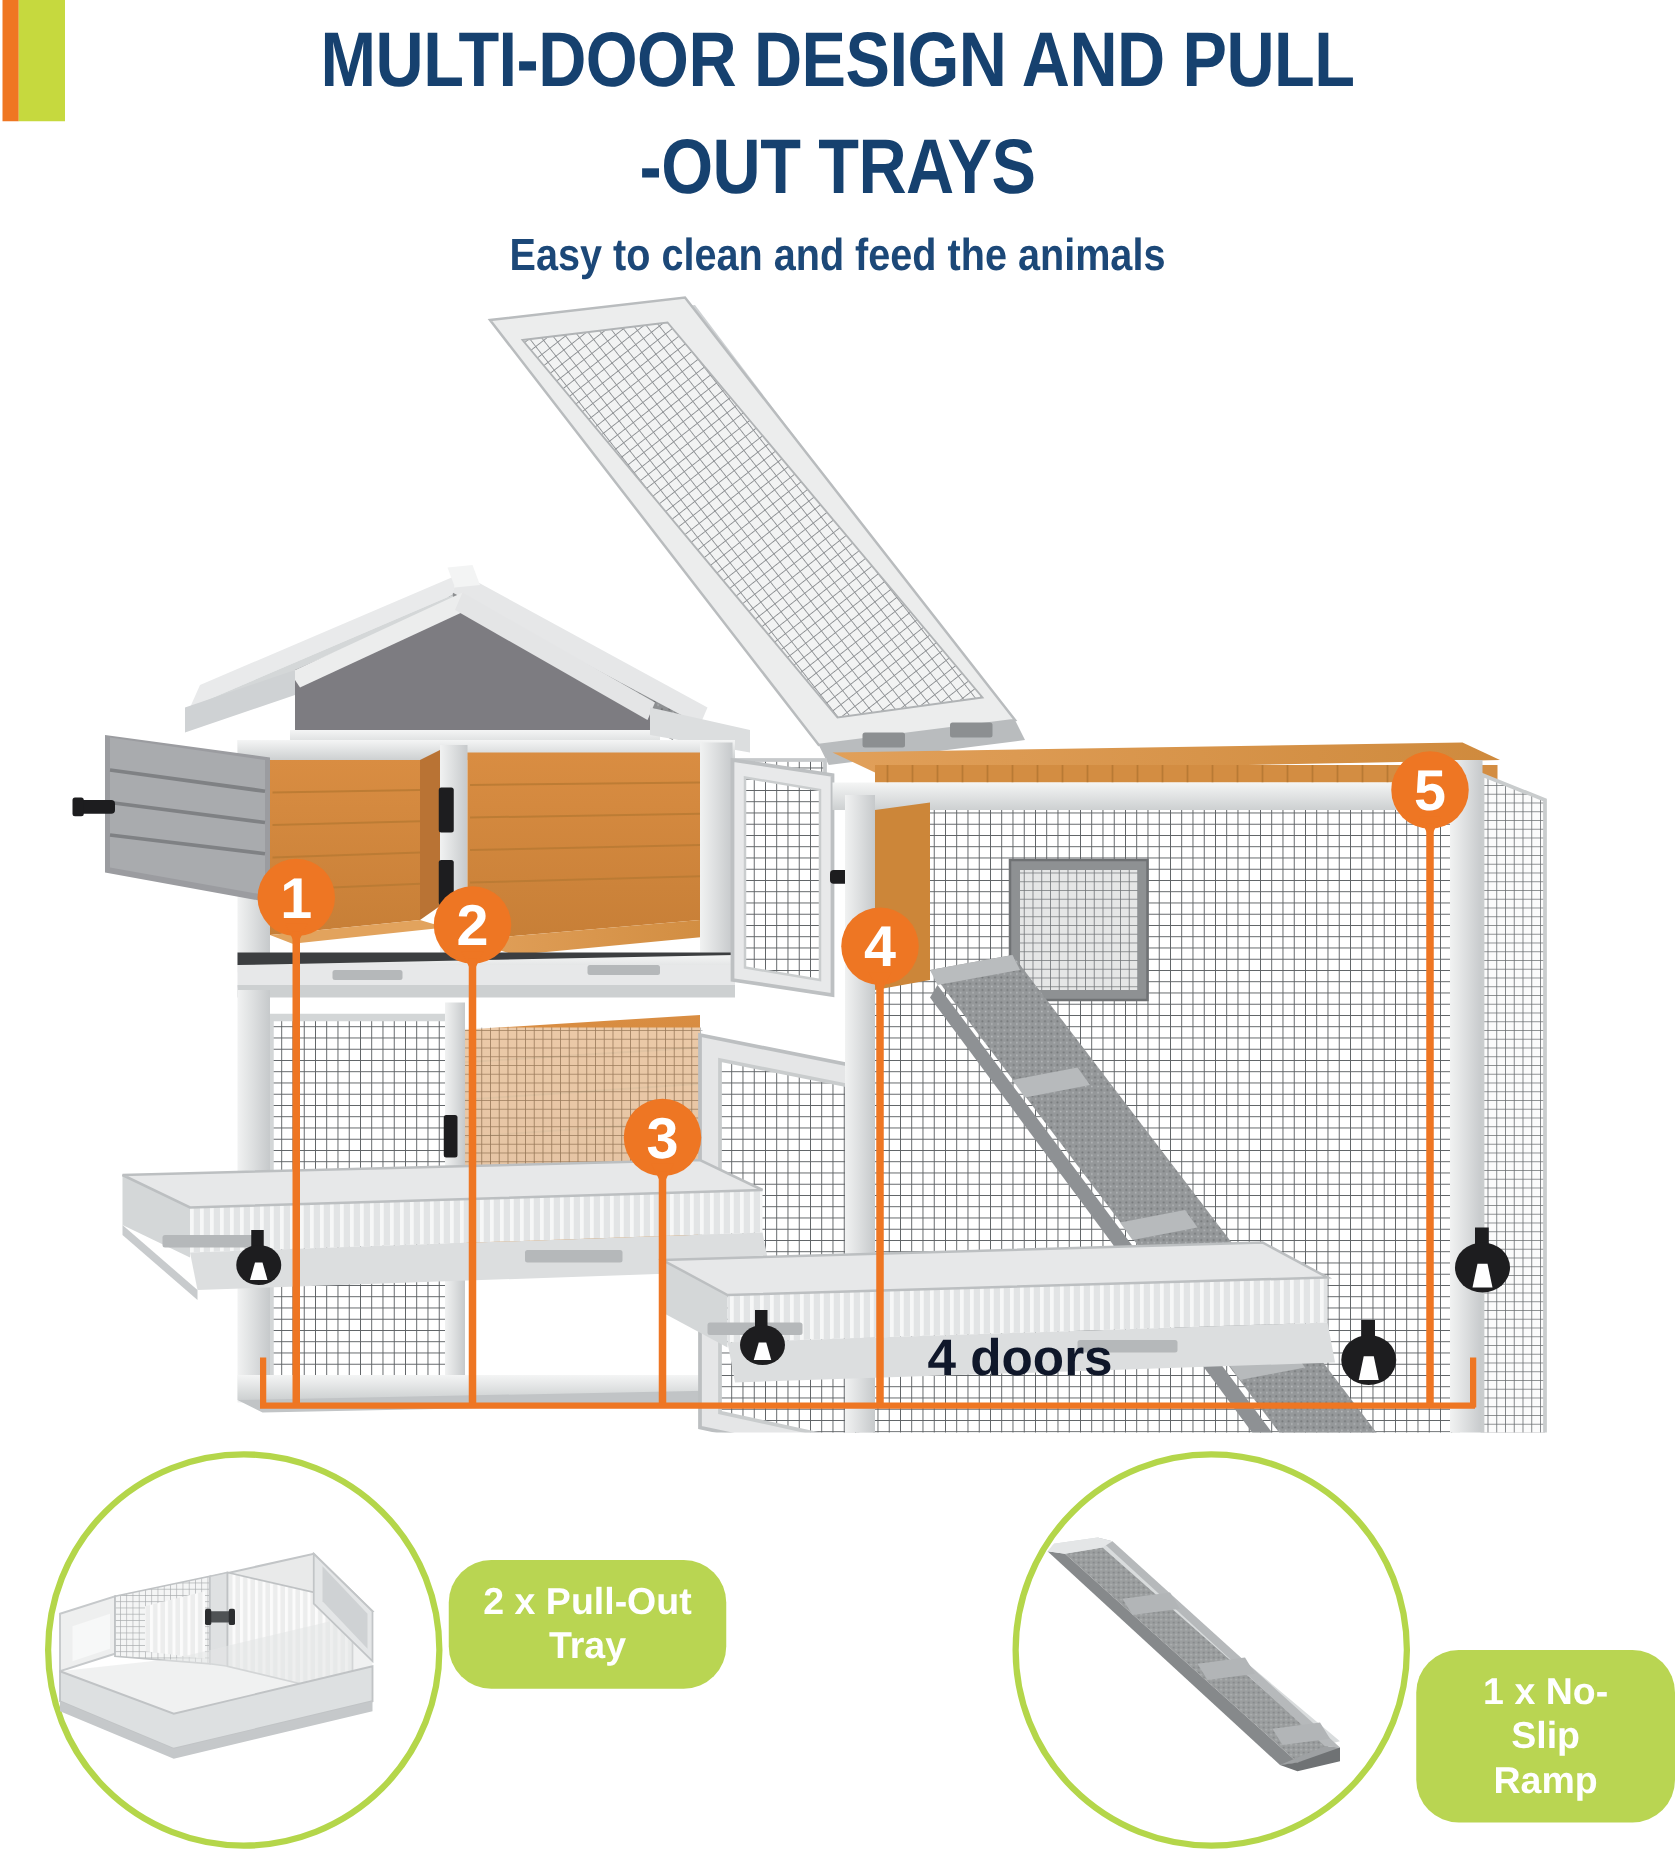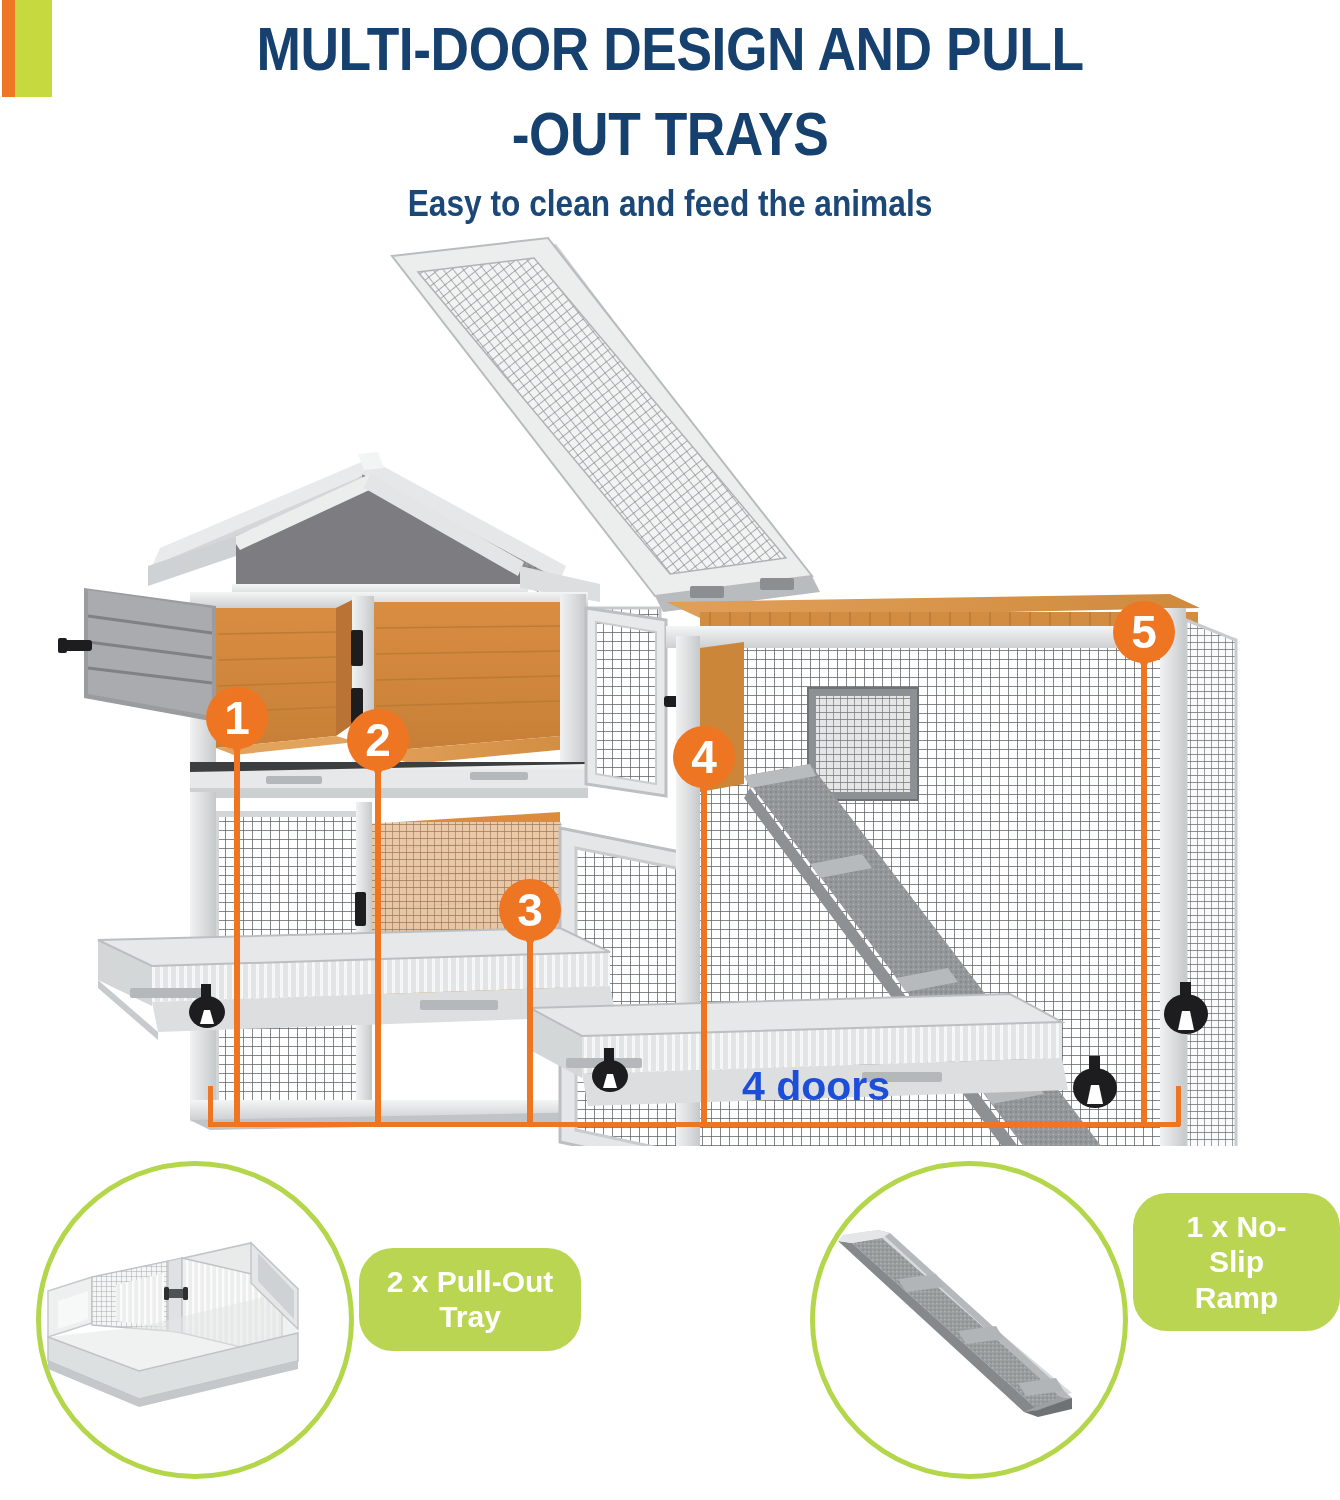--- a/index.html
+++ b/index.html
@@ -66,21 +66,21 @@
   }
 
   #hline {
     position: absolute; left: 208px; top: 1122px;
     width: 972px; height: 5px; background: #ee7623;
   }
   .vtick { position: absolute; width: 5px; background: #ee7623; }
 
   #doors-label {
     position: absolute; left: 742px; top: 1063px;
-    color: #1d4ed8; font-size: 41px; font-weight: bold;
+    color: #0f172a; font-size: 41px; font-weight: bold;
     white-space: nowrap;
   }
 
   
   .detail { position: absolute; }
   .detail-ring {
     position: absolute; left: 0; top: 0;
     width: 318px; height: 318px; border-radius: 50%;
     border: 5px solid #b4d64a; background: #ffffff;
   }
@@ -90,21 +90,21 @@
     background: #b9d552; color: #ffffff;
     border-radius: 34px;
     font-size: 30px; font-weight: bold; text-align: center;
     padding: 16px 26px;
     line-height: 1.18;
     white-space: pre-line;
   }
   #detail-left  { left: 36px;  top: 1161px; }
   #detail-right { left: 810px; top: 1161px; }
   #pill-left  { left: 359px; top: 1248px; width: 222px; }
-  #pill-right { left: 1133px; top: 1193px; width: 207px; }
+  #pill-right { left: 1133px; top: 1320px; width: 207px; }
 </style>
 </head>
 <body>
 
 <div id="header">
   <div class="accent-bar accent-orange"></div>
   <div class="accent-bar accent-green"></div>
   <div id="title-line-1">MULTI-DOOR DESIGN AND PULL</div>
   <div id="title-line-2">-OUT TRAYS</div>
   <div id="subtitle">Easy to clean and feed the animals</div>

